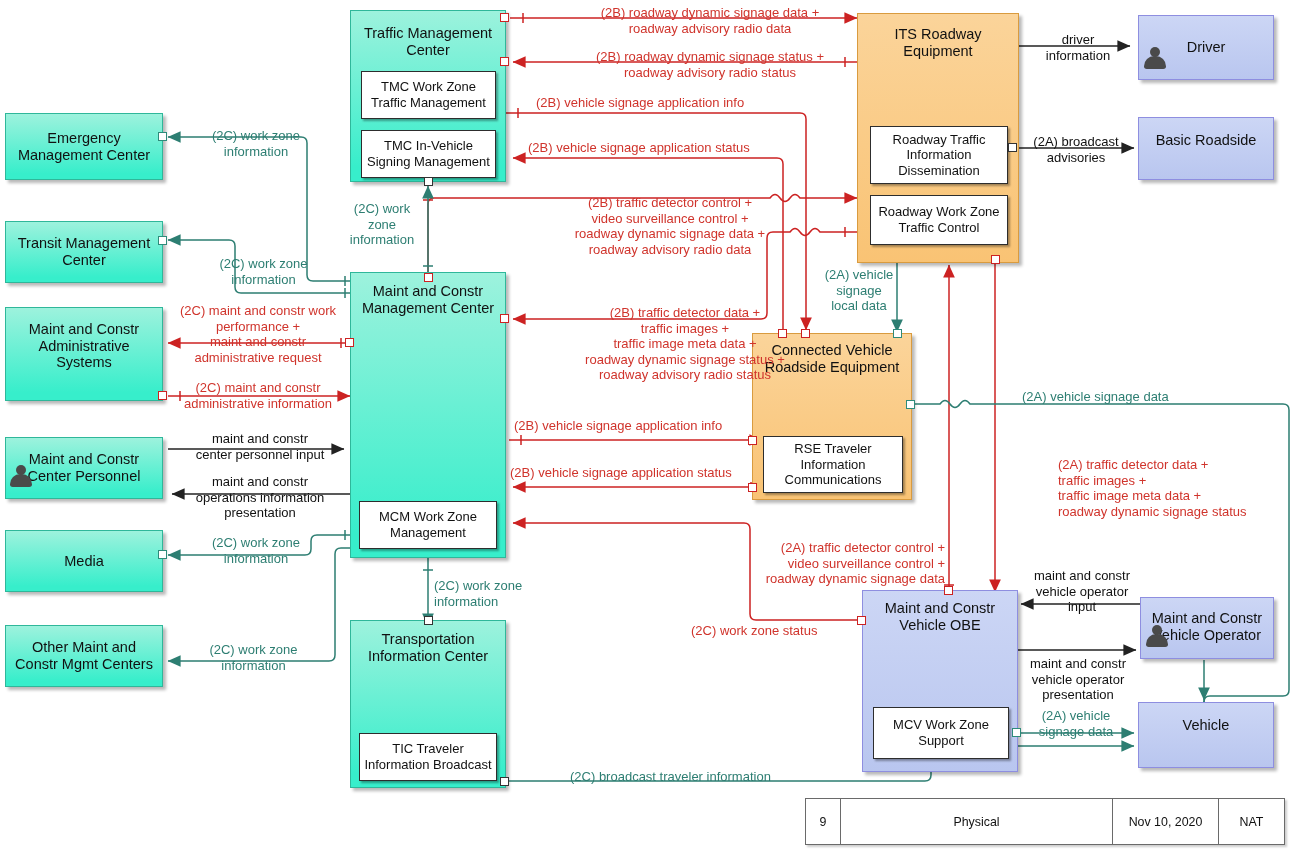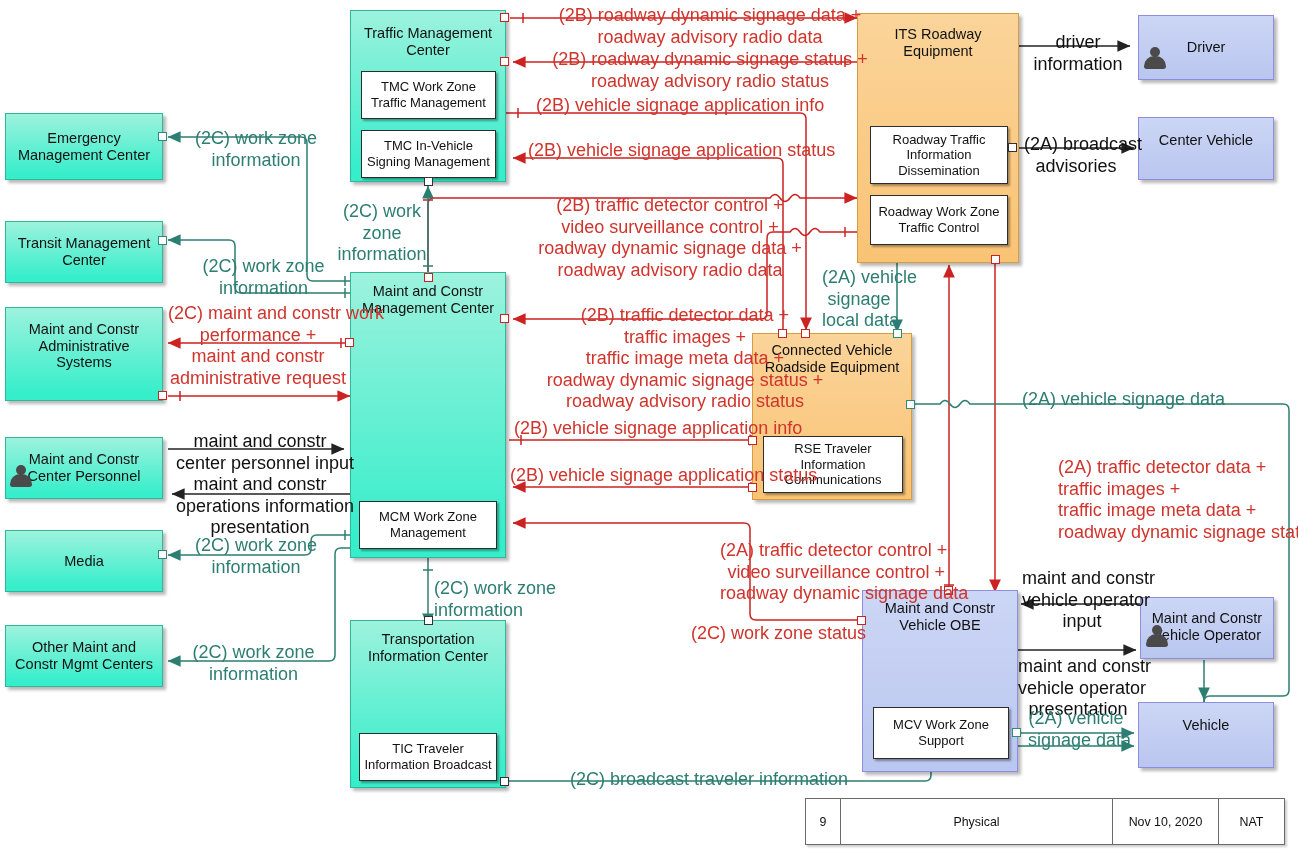--- a/index.html
+++ b/index.html
@@ -29,21 +29,21 @@
   .person .body{position:absolute;left:1px;top:10px;width:22px;height:13px;background:#4a4a4a;
                 border-radius:11px 11px 3px 3px;}
 
   
   .port{position:absolute;box-sizing:border-box;width:9px;height:9px;background:#fff;}
   .port.red{border:1.6px solid #cc2222;}
   .port.grn{border:1.6px solid #2e8b7a;}
   .port.blk{border:1.6px solid #333;}
 
   
-  .lbl{position:absolute;font-size:18px;line-height:1.20;white-space:pre;}
+  .lbl{position:absolute;font-size:13px;line-height:1.20;white-space:pre;}
   .lbl.red{color:#d0342c;}
   .lbl.grn{color:#2d7e72;}
   .lbl.blk{color:#111;}
   .lbl.c{text-align:center;}
   .lbl.l{text-align:left;}
   .lbl.r{text-align:right;}
 
   
   #titleblock{position:absolute;left:805px;top:798px;width:480px;height:47px;
       border:1.2px solid #6a6a6a;background:#fff;box-sizing:border-box;
@@ -250,21 +250,21 @@
 
   <div class="box blue" style="left:1138px;top:15px;width:136px;height:65px;">
     <div class="title" style="top:23px;">Driver</div>
     <div class="person" style="left:4px;top:30px;">
       <div class="head"></div>
         <div class="body"></div>
     </div>
   </div>
 
   <div class="box blue" style="left:1138px;top:117px;width:136px;height:63px;">
-    <div class="title" style="top:14px;">Center Vehicle</div>
+    <div class="title" style="top:14px;">Basic Roadside</div>
   </div>
 
   <div class="box blue" style="left:1140px;top:597px;width:134px;height:62px;">
     <div class="title" style="top:12px;">Maint and Constr<br>Vehicle Operator</div>
     <div class="person" style="left:4px;top:26px;">
       <div class="head"></div>
         <div class="body"></div>
     </div>
   </div>
 
@@ -278,20 +278,21 @@
   <div class="lbl red l" style="left:528px;top:140px;width:330px;">(2B) vehicle signage application status</div>
   <div class="lbl red c" style="left:500px;top:195px;width:340px;">(2B) traffic detector control +<br>video surveillance control +<br>roadway dynamic signage data +<br>roadway advisory radio data</div>
   <div class="lbl red c" style="left:520px;top:305px;width:330px;">(2B) traffic detector data +<br>traffic images +<br>traffic image meta data +<br>roadway dynamic signage status +<br>roadway advisory radio status</div>
   <div class="lbl red l" style="left:514px;top:418px;width:260px;">(2B) vehicle signage application info</div>
   <div class="lbl red l" style="left:510px;top:465px;width:260px;">(2B) vehicle signage application status</div>
 
   <div class="lbl grn c" style="left:176px;top:128px;width:160px;">(2C) work zone<br>information</div>
   <div class="lbl grn c" style="left:186px;top:256px;width:155px;">(2C) work zone<br>information</div>
   <div class="lbl grn c" style="left:323px;top:201px;width:118px;">(2C) work<br>zone<br>information</div>
   <div class="lbl red c" style="left:168px;top:303px;width:180px;">(2C) maint and constr work<br>performance +<br>maint and constr<br>administrative request</div>
+  <div class="lbl red c" style="left:168px;top:380px;width:180px;">(2C) maint and constr<br>administrative information</div>
   <div class="lbl blk c" style="left:176px;top:431px;width:168px;">maint and constr<br>center personnel input</div>
   <div class="lbl blk c" style="left:176px;top:474px;width:168px;">maint and constr<br>operations information<br>presentation</div>
   <div class="lbl grn c" style="left:176px;top:535px;width:160px;">(2C) work zone<br>information</div>
   <div class="lbl grn c" style="left:176px;top:642px;width:155px;">(2C) work zone<br>information</div>
   <div class="lbl grn l" style="left:434px;top:578px;width:140px;">(2C) work zone<br>information</div>
   <div class="lbl grn l" style="left:570px;top:769px;width:280px;">(2C) broadcast traveler information</div>
 
   <div class="lbl blk c" style="left:1030px;top:32px;width:96px;">driver<br>information</div>
   <div class="lbl blk c" style="left:1024px;top:134px;width:104px;">(2A) broadcast<br>advisories</div>
   <div class="lbl grn c" style="left:822px;top:267px;width:74px;">(2A) vehicle<br>signage<br>local data</div>

